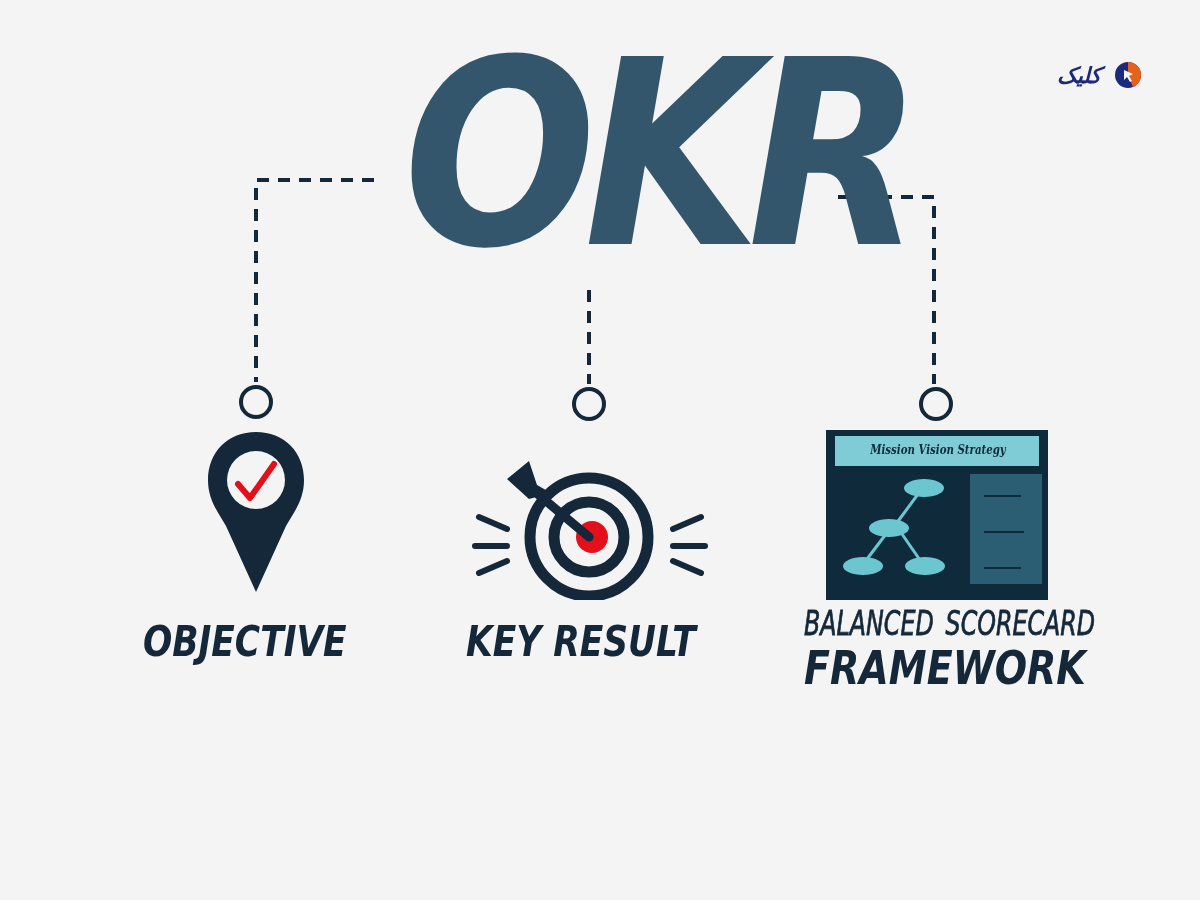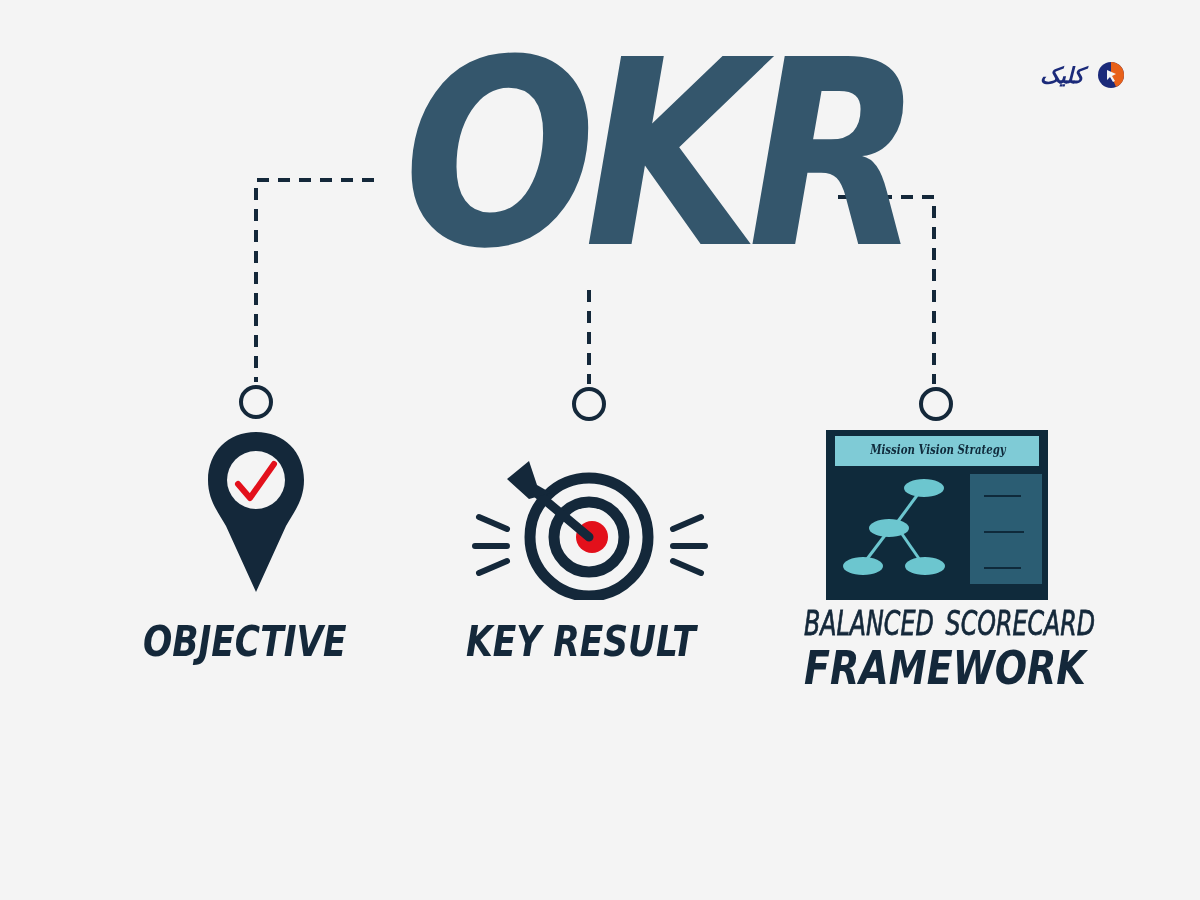--- a/index.html
+++ b/index.html
@@ -6,21 +6,21 @@
   body { width: 1200px; height: 900px; background: #f4f4f4; position: relative; overflow: hidden; font-family: "DejaVu Sans", sans-serif; }
   .stage { position: absolute; left: 12px; top: 0; width: 1200px; height: 900px; font-style: italic; }
   .okr-title { position: absolute; left: 362px; top: 20px; width: 490px; height: 270px; margin: 0;
     font-family: "DejaVu Sans", sans-serif; font-weight: bold; font-size: 258px; line-height: 270px;
     color: #34566c; letter-spacing: -14px; text-align: center; transform: scaleX(0.88); transform-origin: center; }
   .label { position: absolute; margin: 0; font-family: "DejaVu Sans", sans-serif; font-weight: bold; color: #14283a; white-space: nowrap; transform-origin: left top; }
   .lbl-objective { left: 131px; top: 617px; font-size: 42px; transform: scaleX(0.82); }
   .lbl-keyresult { left: 454px; top: 617px; font-size: 42px; transform: scaleX(0.82); }
   .lbl-bsc1 { left: 792px; top: 604px; font-size: 33px; font-weight: normal; -webkit-text-stroke: 0.8px #14283a; transform: scaleX(0.72); word-spacing: 6px; }
   .lbl-bsc2 { left: 792px; top: 640px; font-size: 47px; transform: scaleX(0.81); }
-  .logo { position: absolute; left: 1028px; top: 58px; width: 120px; height: 34px; display: flex; align-items: center; gap: 12px; }
+  .logo { position: absolute; left: 1028px; top: 58px; width: 120px; height: 34px; display: flex; align-items: center; gap: 12px; justify-content: center; }
   .logo-text { font-family: "DejaVu Sans", sans-serif; font-weight: bold; font-size: 22px; color: #1b2a7a; direction: rtl; }
   .mvs-text { position: absolute; left: 824px; top: 438px; width: 204px; height: 24px; text-align: center;
     font-family: "DejaVu Serif", serif; font-size: 12px; font-weight: bold; line-height: 24px; color: #0f2a3b; transform: scaleX(0.85); }
 </style>
 </head>
 <body>
 
 <div class="stage">
 
   <svg width="1200" height="900" viewBox="0 0 1200 900" style="position:absolute;left:0;top:0">

